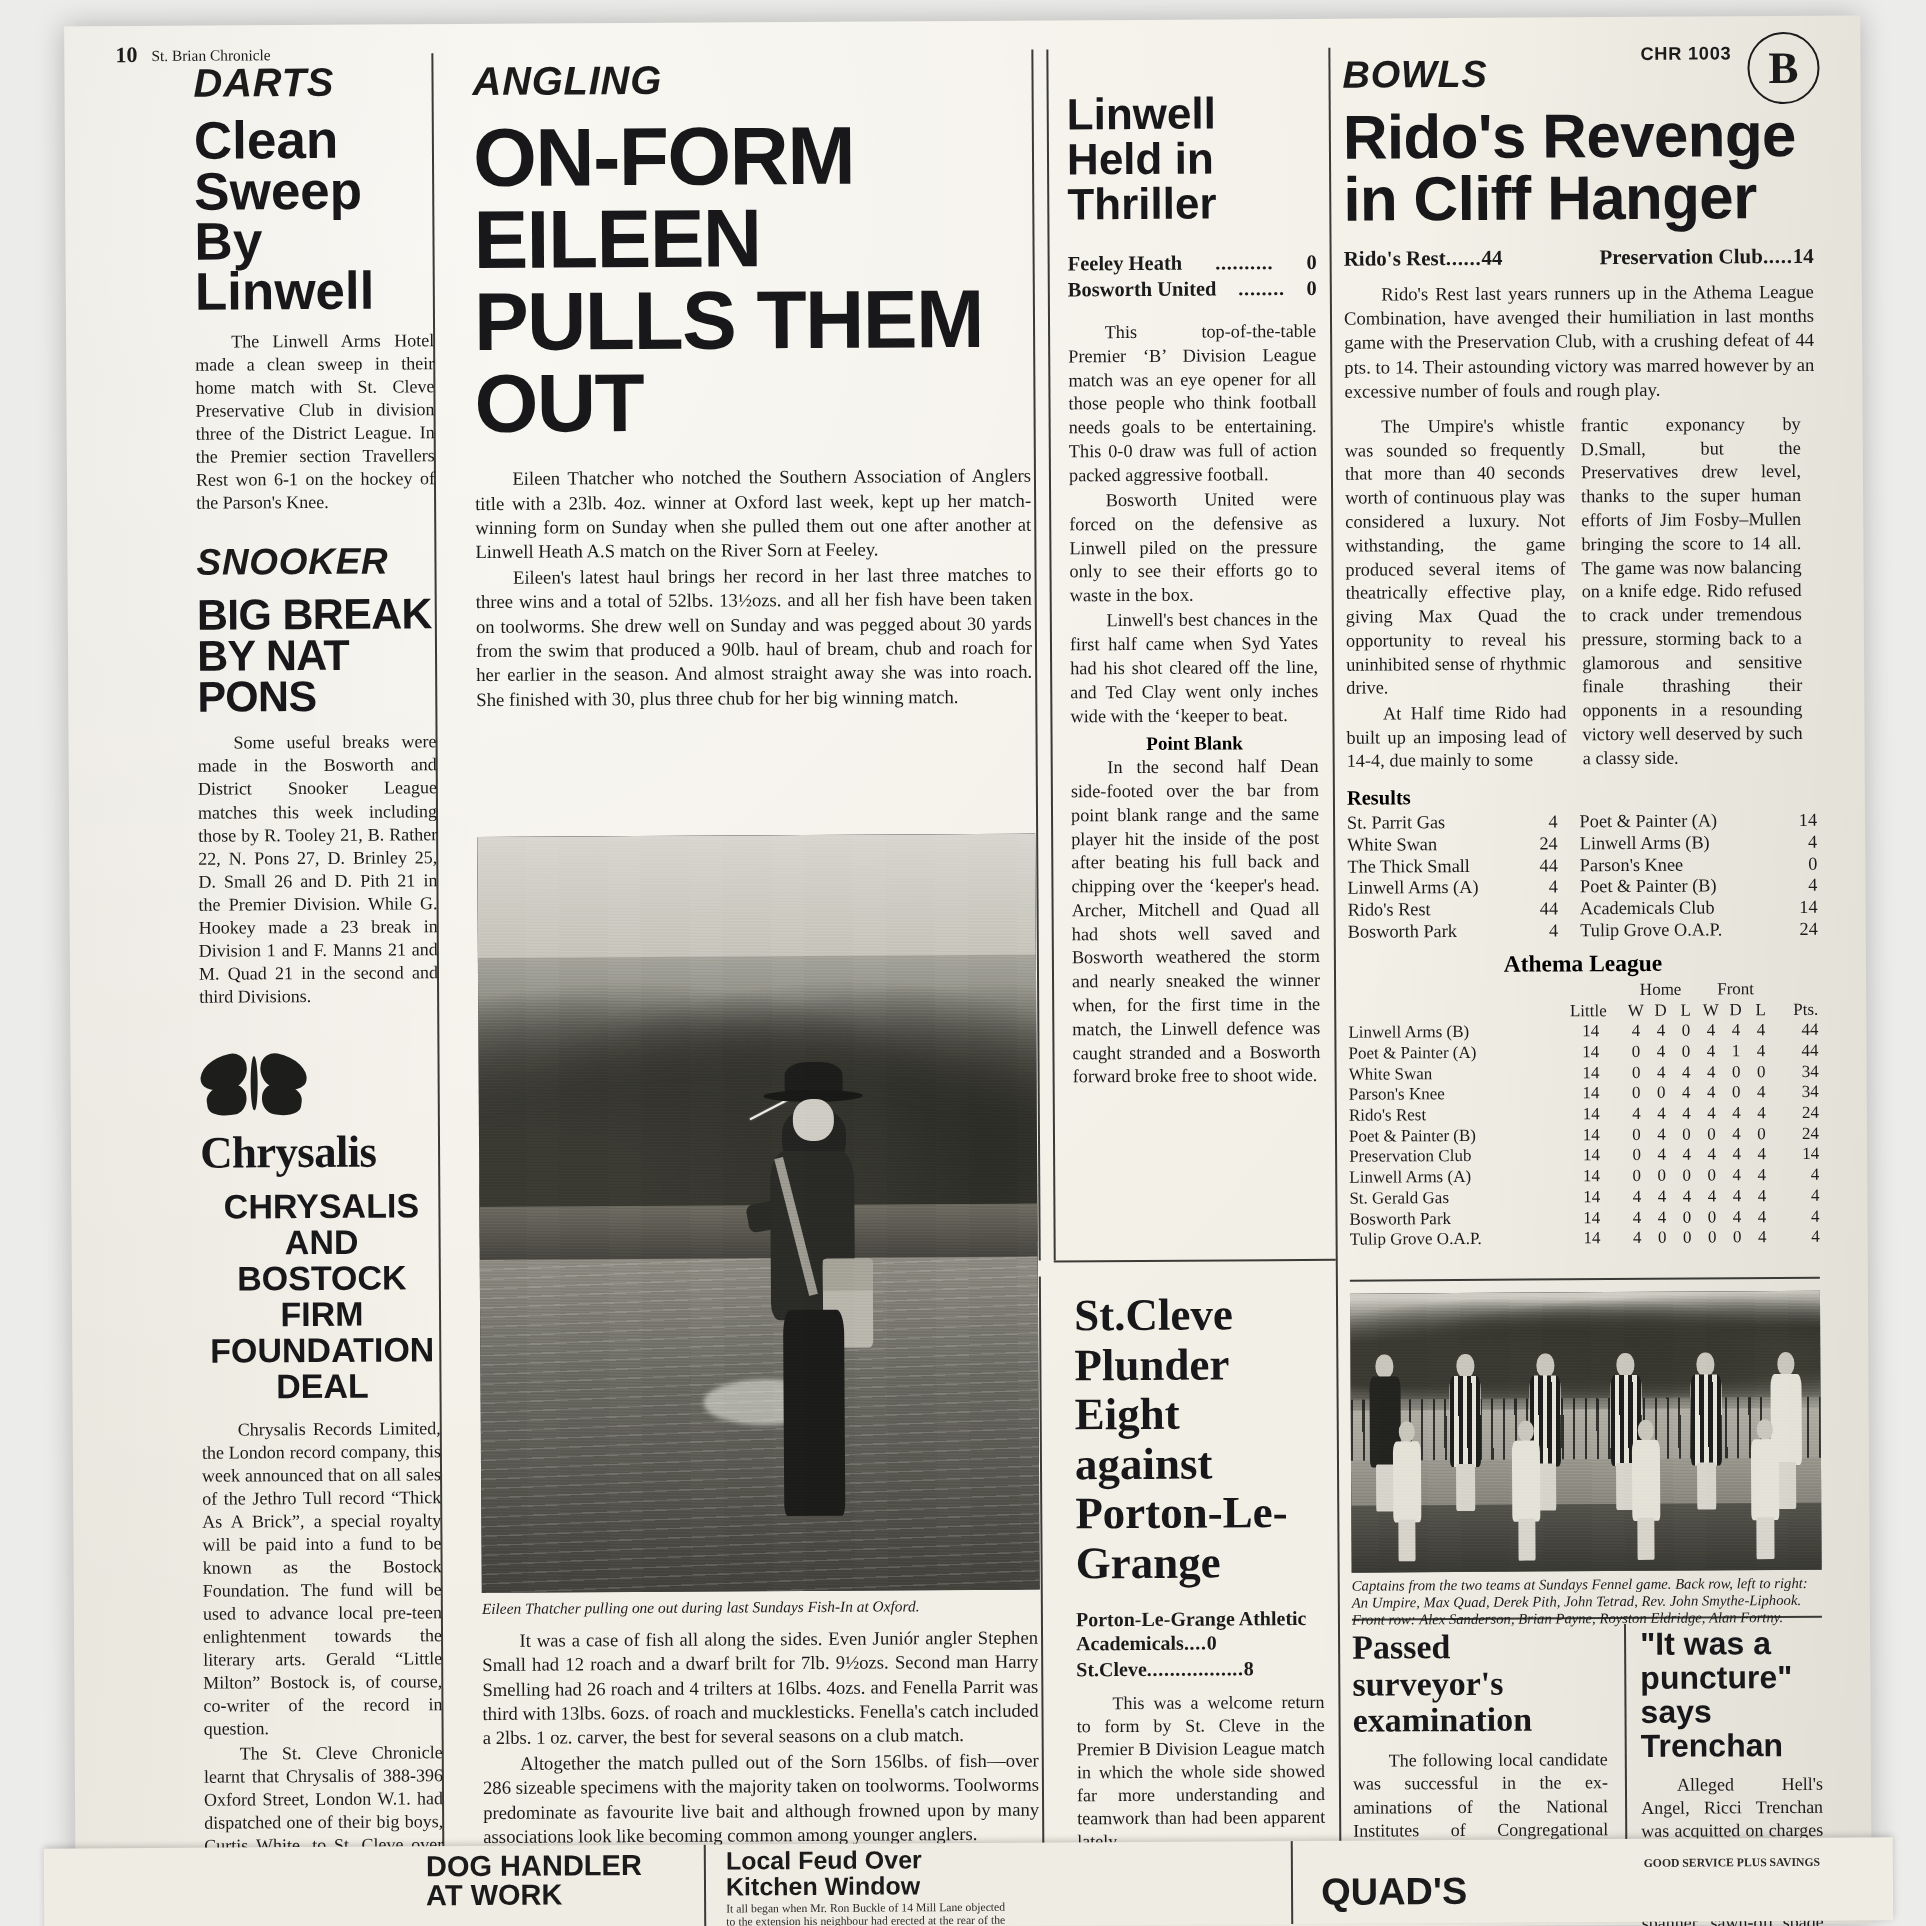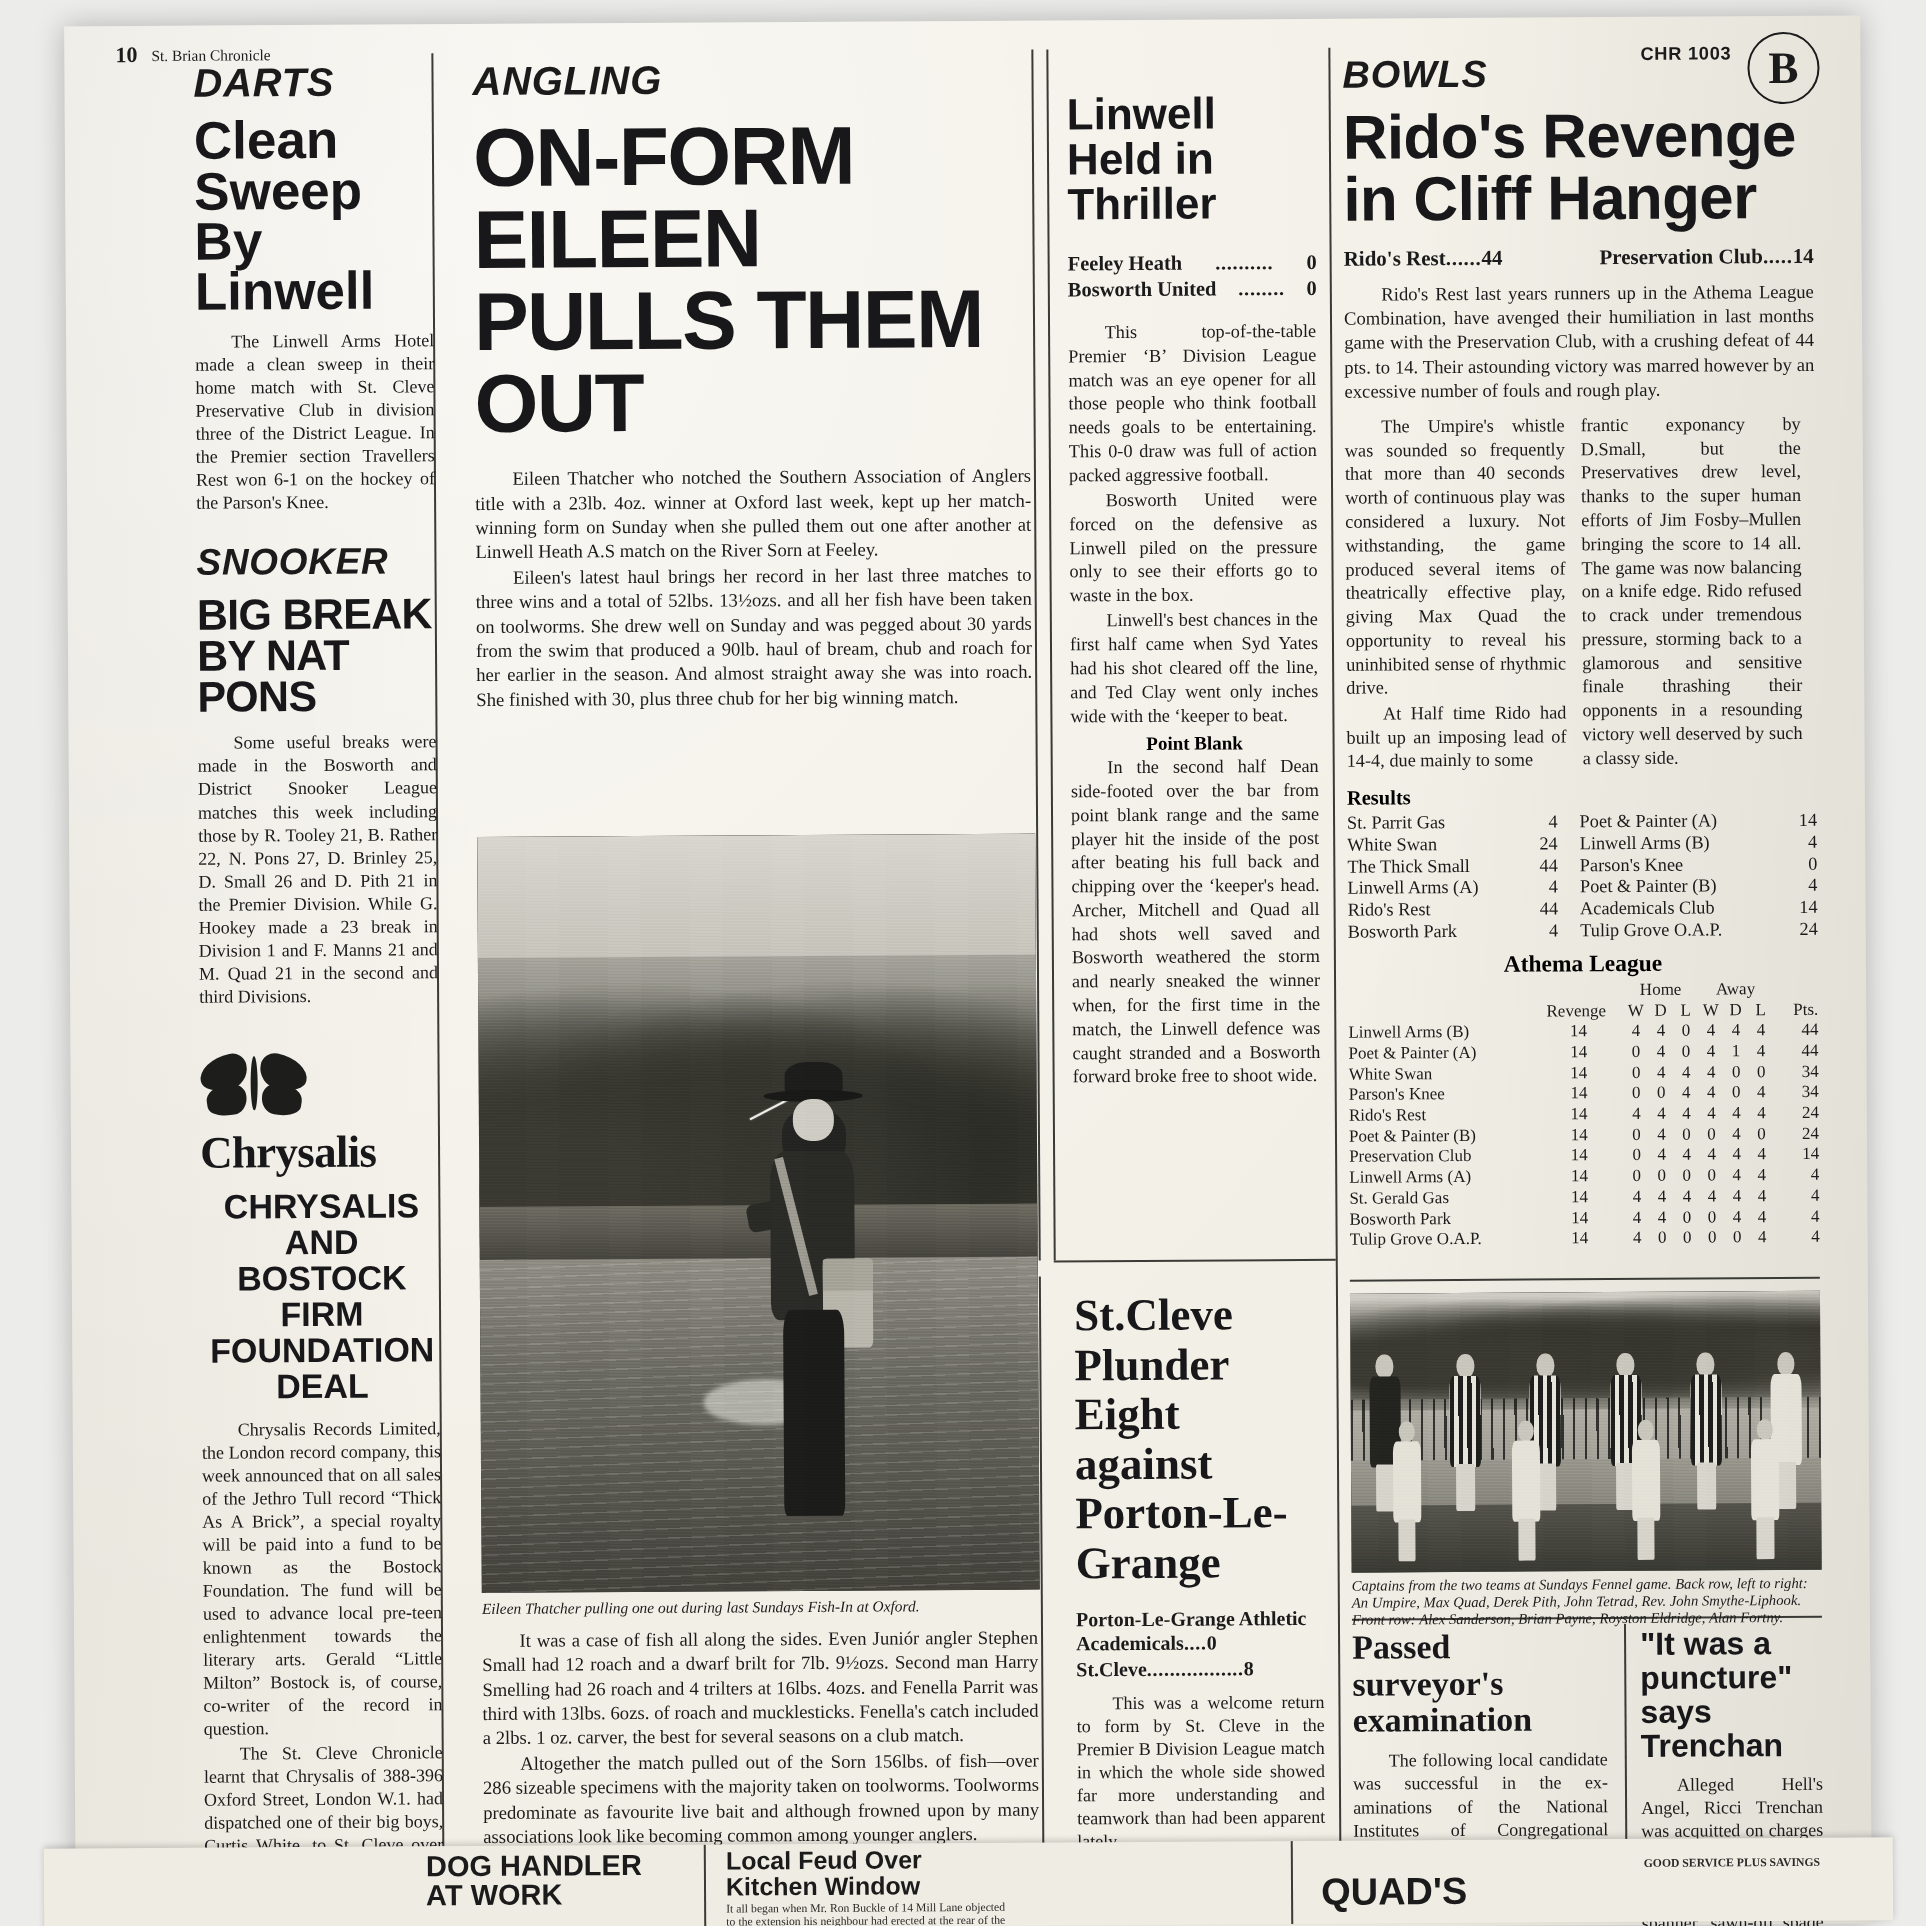--- a/index.html
+++ b/index.html
@@ -376,26 +376,26 @@
     </table>
 
     <div style="font-family:'Liberation Serif',serif;font-weight:bold;font-size:23.5px;margin-top:8.8px;text-align:center;width:470px;">Athema League</div>
 
     <table class="tbl" style="font-size:17px;width:470px;margin-top:2.9px;">
       <thead>
         <tr>
           <td></td>
               <td></td>
           <td colspan="3" style="text-align:center;">Home</td>
-          <td colspan="3" style="text-align:center;">Away</td>
+          <td colspan="3" style="text-align:center;">Front</td>
           <td></td>
         </tr>
         <tr>
           <td></td>
-          <td style="text-align:center;padding-right:4.4px;">Revenge</td>
+          <td style="text-align:center;padding-right:4.4px;">Little</td>
           <td style="text-align:center;width:25px;">W</td>
           <td style="text-align:center;width:25px;">D</td>
           <td style="text-align:center;width:25px;">L</td>
           <td style="text-align:center;width:25px;">W</td>
           <td style="text-align:center;width:25px;">D</td>
           <td style="text-align:center;width:25px;">L</td>
           <td style="text-align:right;width:45px;">Pts.</td>
         </tr>
       </thead>
       <tbody id="league-body">

